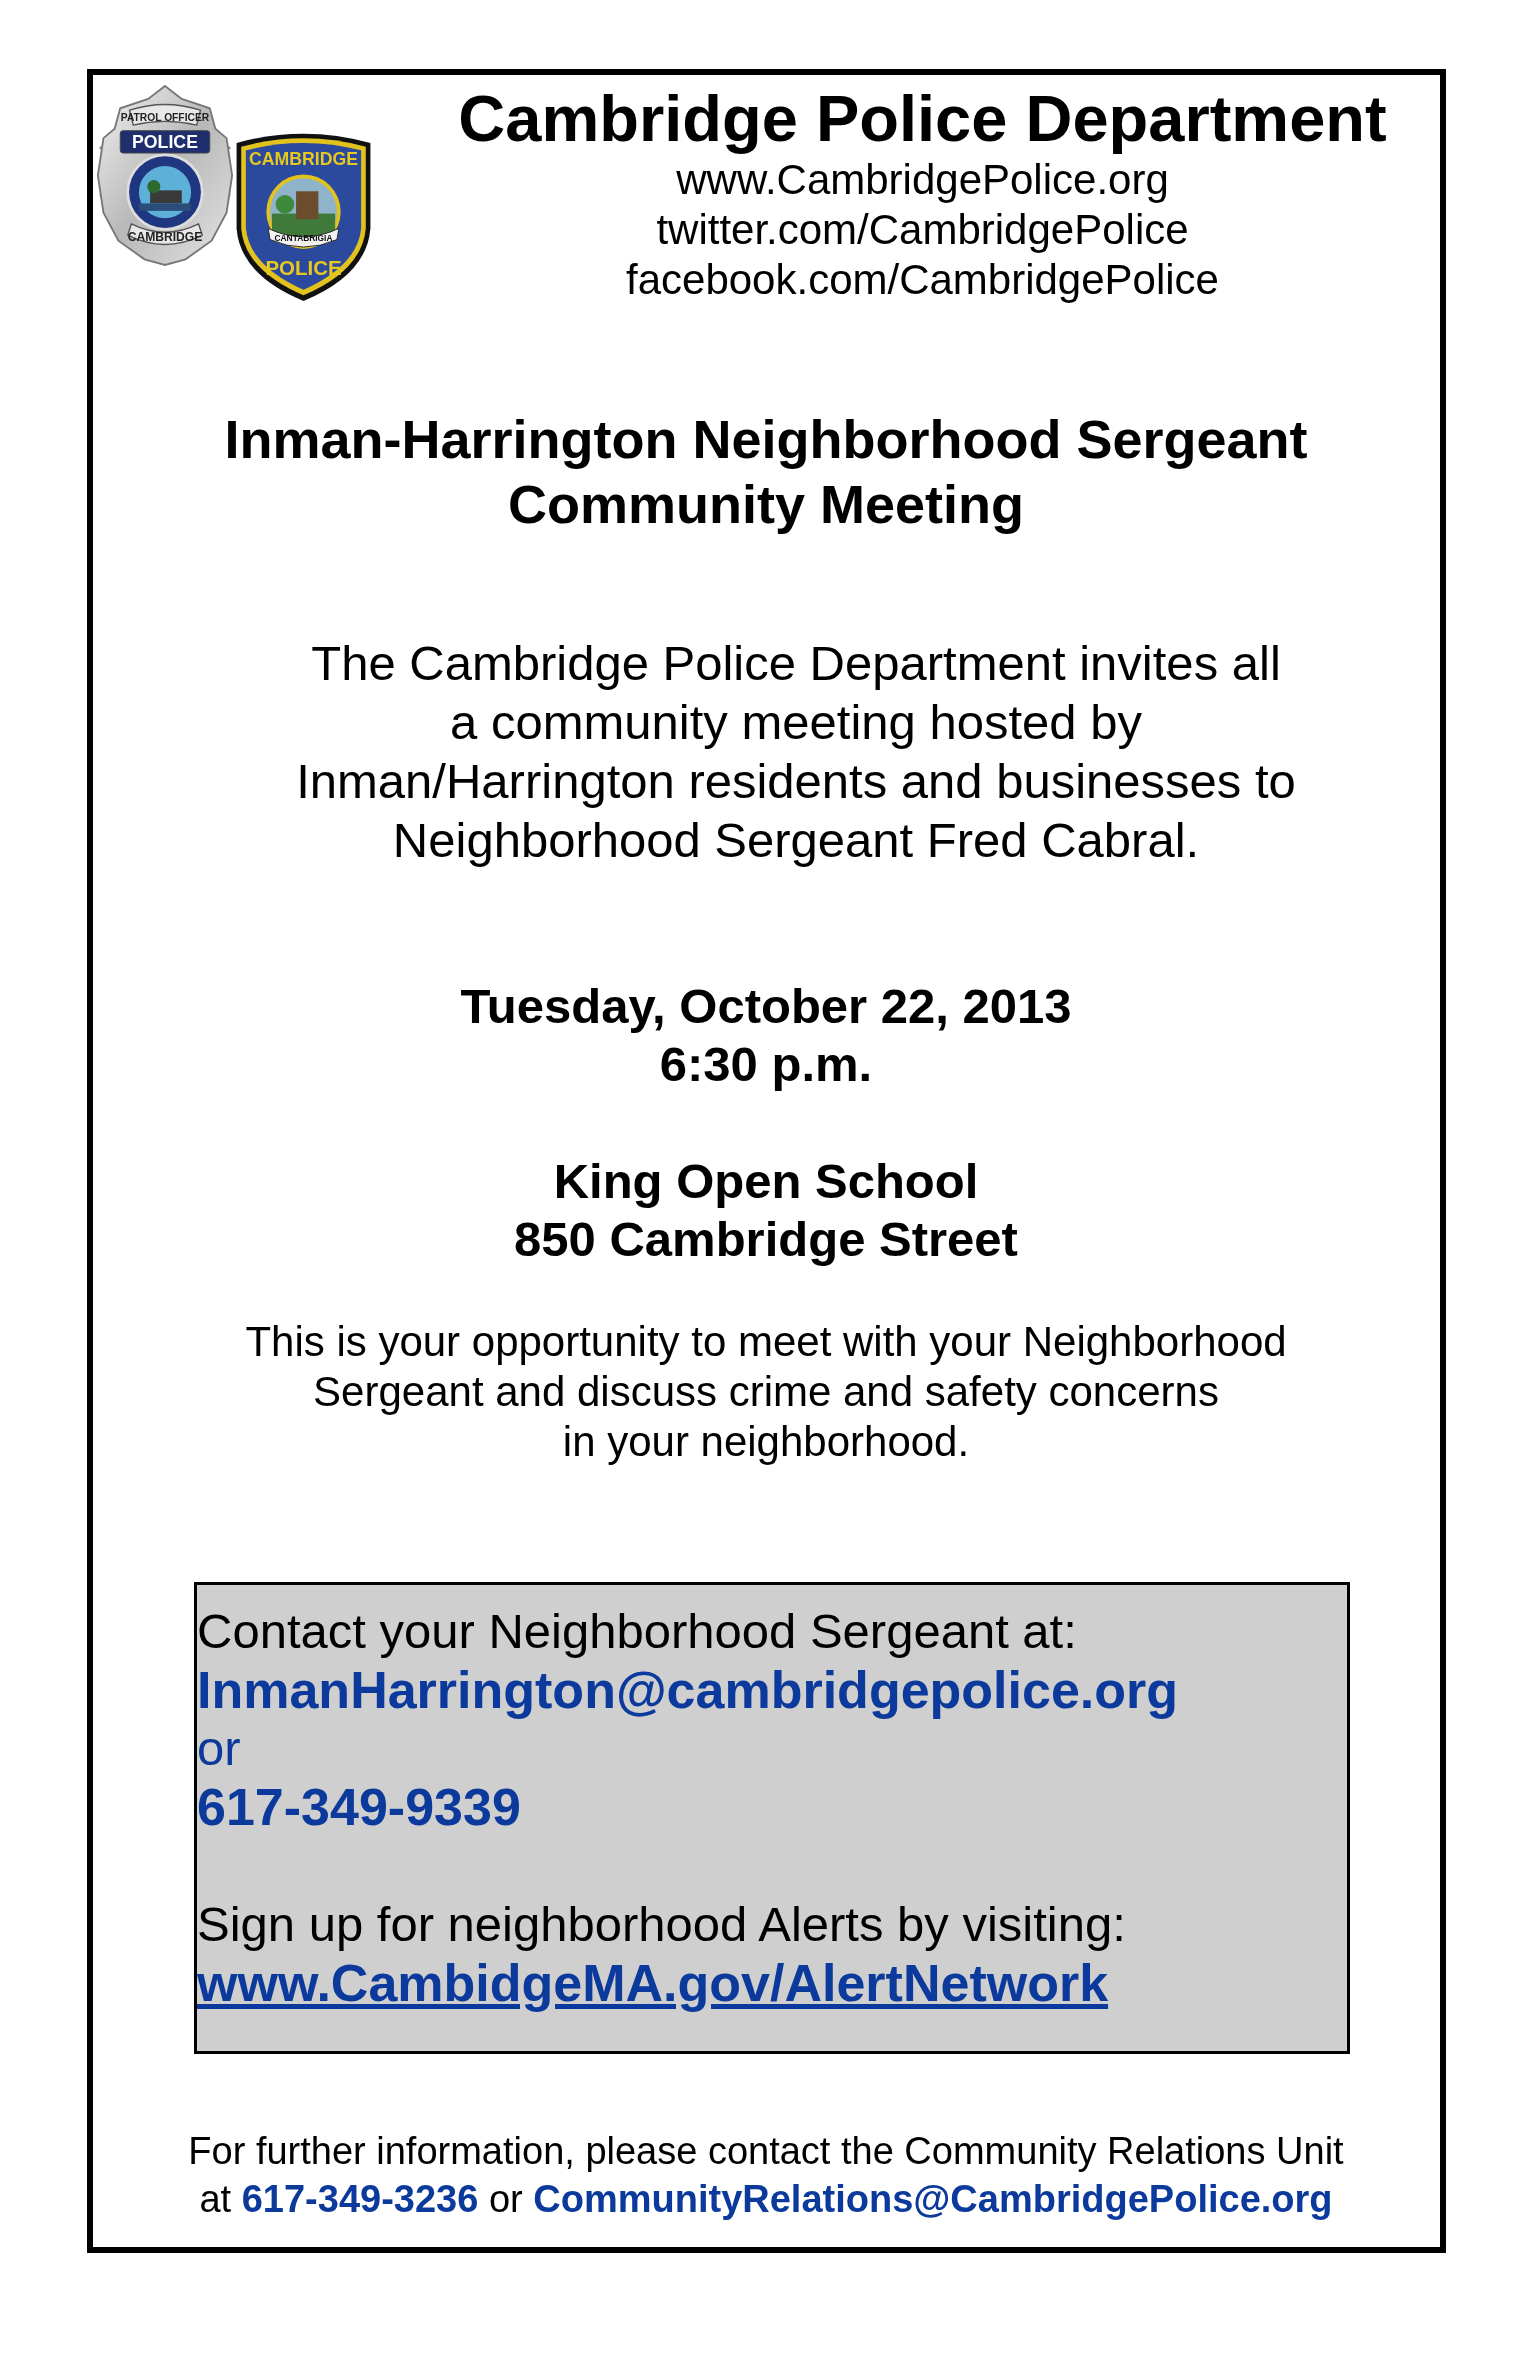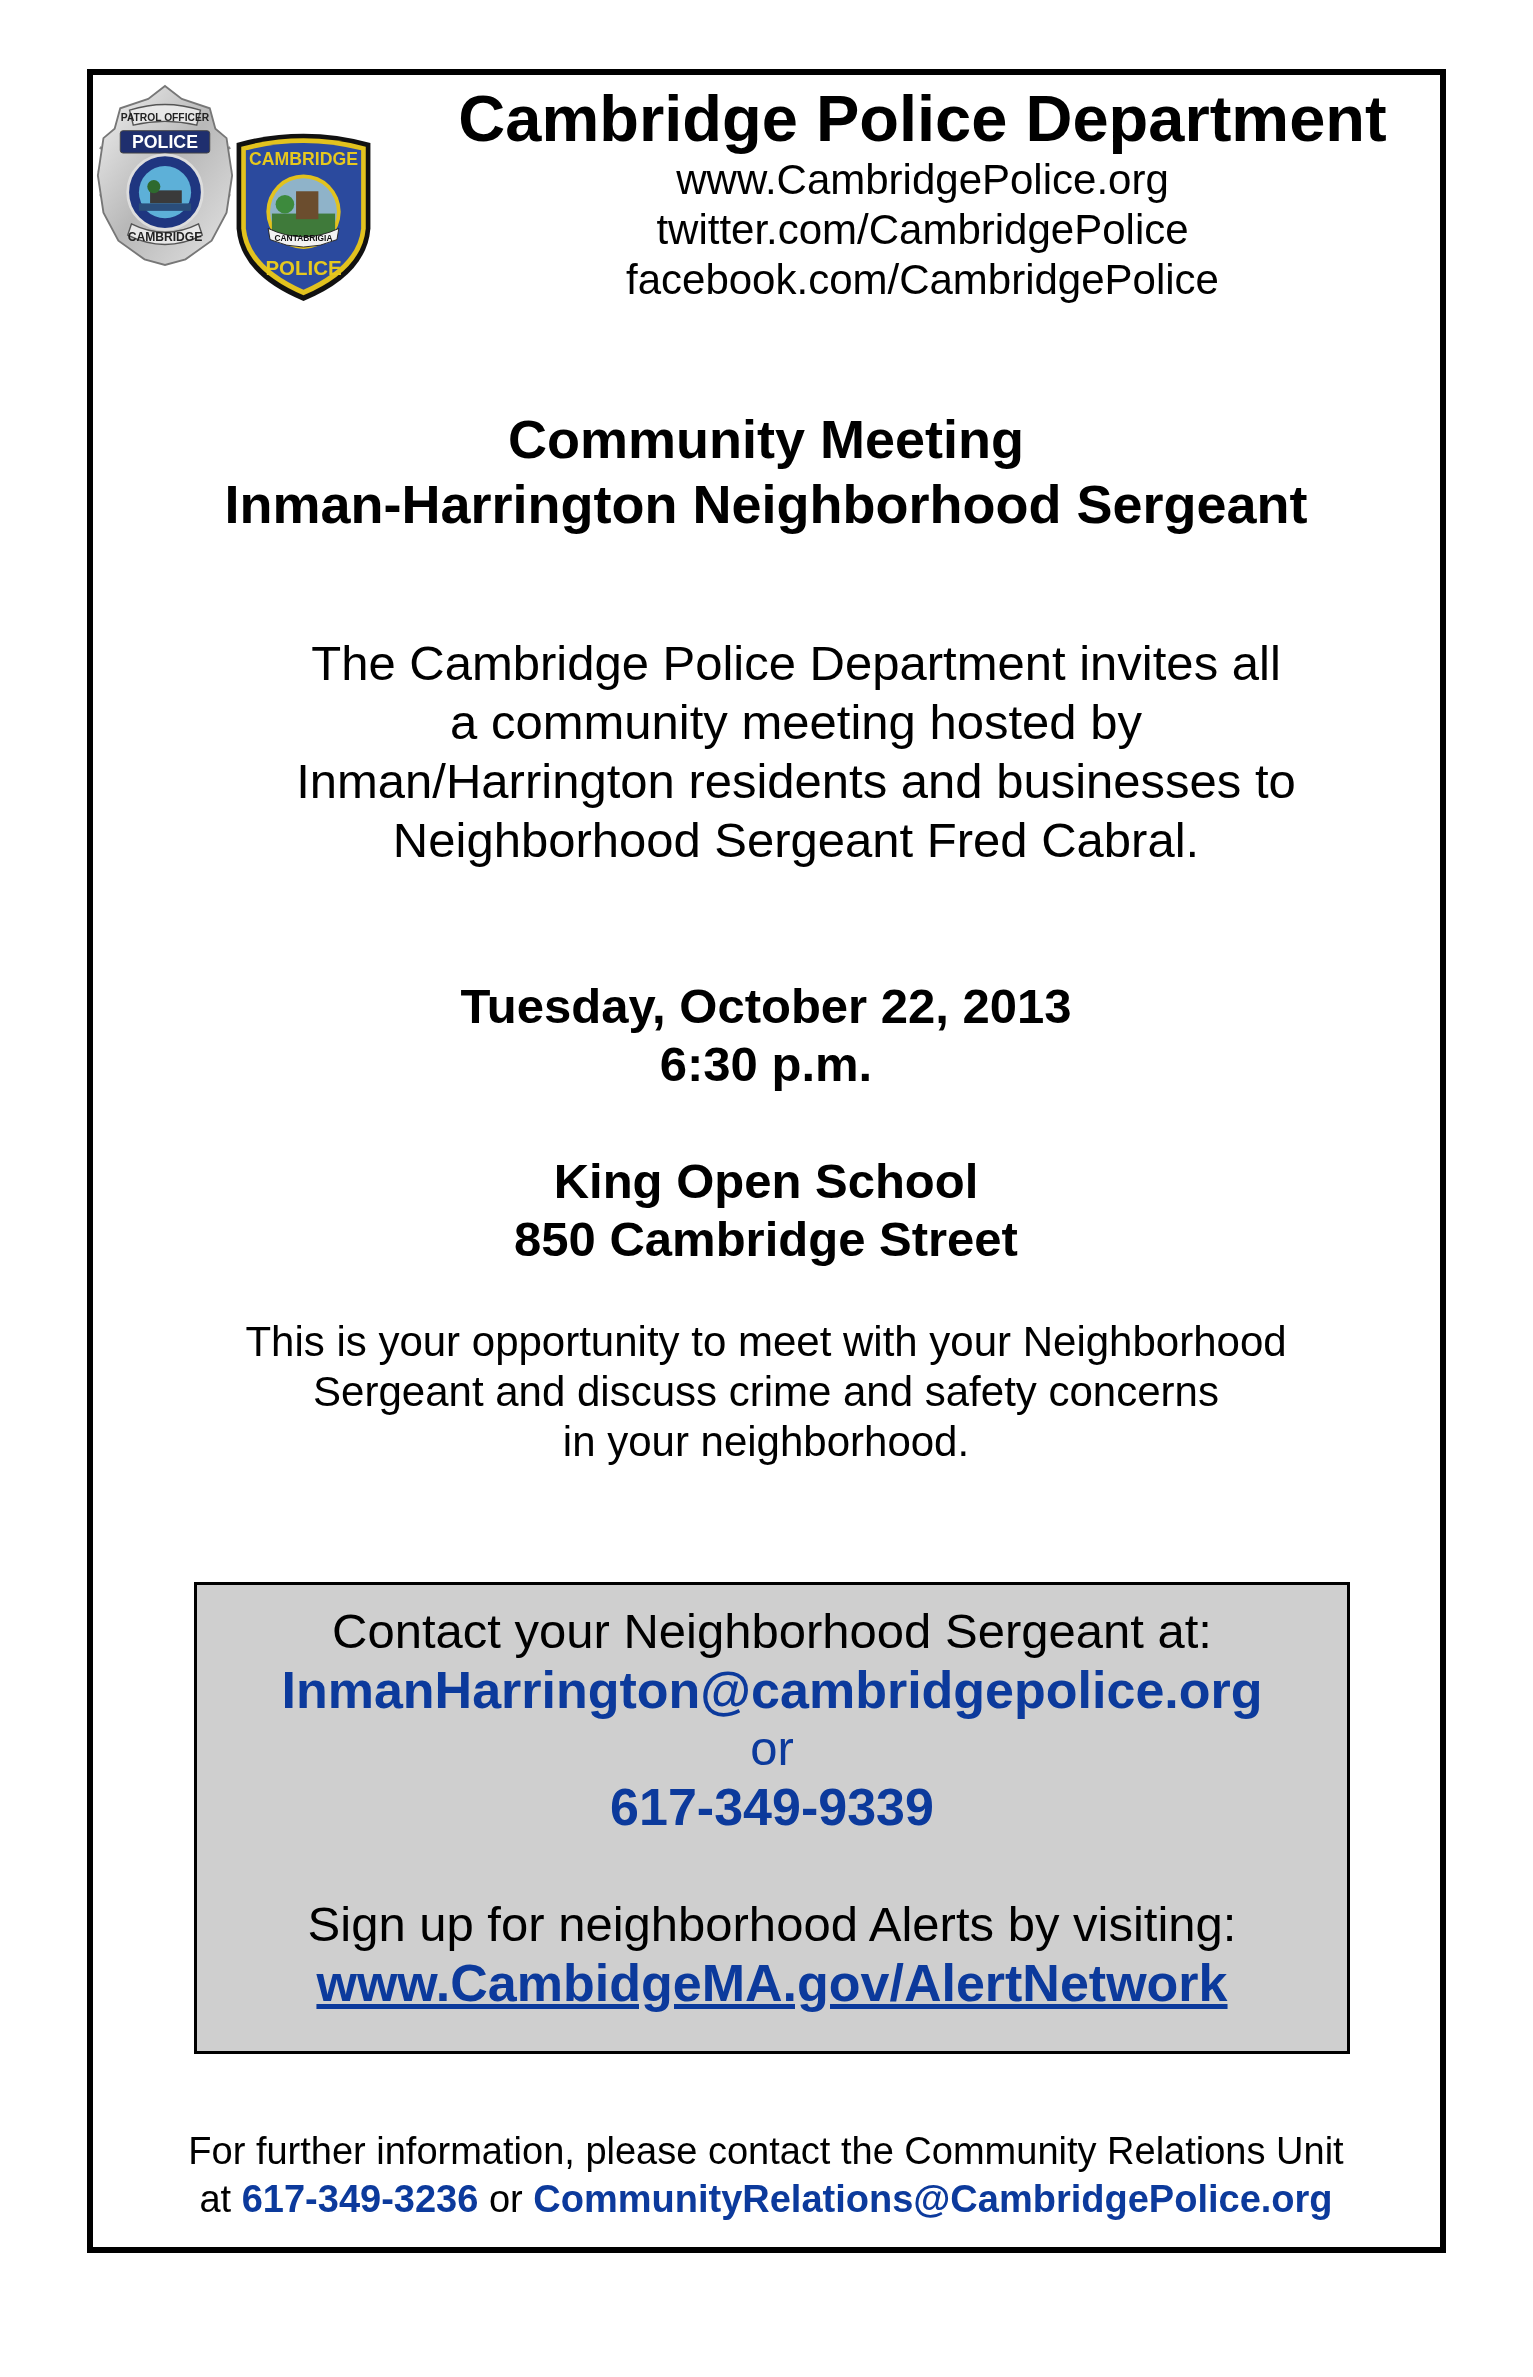--- a/index.html
+++ b/index.html
@@ -19,21 +19,21 @@
   .title { font-weight: bold; font-size: 65px; line-height: 73px; letter-spacing: 0px; white-space: nowrap; }
   .sub { font-size: 42px; line-height: 50px; white-space: nowrap; }
 
   .headline { top: 407px; font-weight: bold; font-size: 54px; line-height: 65px; }
   .intro { top: 634px; font-size: 49px; line-height: 59px; margin-left: 30px; }
   .when { top: 977px; font-weight: bold; font-size: 49px; line-height: 58px; }
   .where { top: 1152px; font-weight: bold; font-size: 49px; line-height: 58px; }
   .blurb { top: 1317px; font-size: 42px; line-height: 50px; }
 
   .contact-box { position: absolute; left: 194px; top: 1582px; width: 1156px; height: 472px;
-                 box-sizing: border-box; border: 3.7px solid #000; background: #cfcfcf; text-align: center; }
+                 box-sizing: border-box; border: 3.7px solid #000; background: #cfcfcf; text-align: left; }
   .cb-label { font-size: 49px; line-height: 58px; }
   .cb-line1 { position: absolute; left: 0; right: 0; top: 17px; }
   .cb-email { position: absolute; left: 0; right: 0; top: 75px; font-size: 52px; line-height: 60px; font-weight: bold; color: #0c3a9c; }
   .cb-or { position: absolute; left: 0; right: 0; top: 134px; font-size: 49px; line-height: 58px; color: #0c3a9c; }
   .cb-phone { position: absolute; left: 0; right: 0; top: 192px; font-size: 52px; line-height: 60px; font-weight: bold; color: #0c3a9c; }
   .cb-signup { position: absolute; left: 0; right: 0; top: 310px; font-size: 49px; line-height: 58px; }
   .cb-url { position: absolute; left: 0; right: 0; top: 368px; font-size: 52px; line-height: 60px; font-weight: bold; color: #0c3a9c; text-decoration: underline; }
 
   .footer { top: 2127px; font-size: 38px; line-height: 48px; }
   .blue-bold { color: #0c3a9c; font-weight: bold; }
@@ -94,22 +94,22 @@
 </div>
 
 <div class="header-block">
   <div class="title">Cambridge Police Department</div>
   <div class="sub">www.CambridgePolice.org</div>
   <div class="sub">twitter.com/CambridgePolice</div>
   <div class="sub">facebook.com/CambridgePolice</div>
 </div>
 
 <div class="center headline">
+  <div>Inman-Harrington Neighborhood Sergeant</div>
   <div>Community Meeting</div>
-  <div>Inman-Harrington Neighborhood Sergeant</div>
 </div>
 
 <div class="center intro">
   <div>The Cambridge Police Department invites all</div>
   <div>a community meeting hosted by</div>
   <div>Inman/Harrington residents and businesses to</div>
   <div>Neighborhood Sergeant Fred Cabral.</div>
 </div>
 
 <div class="center when">

